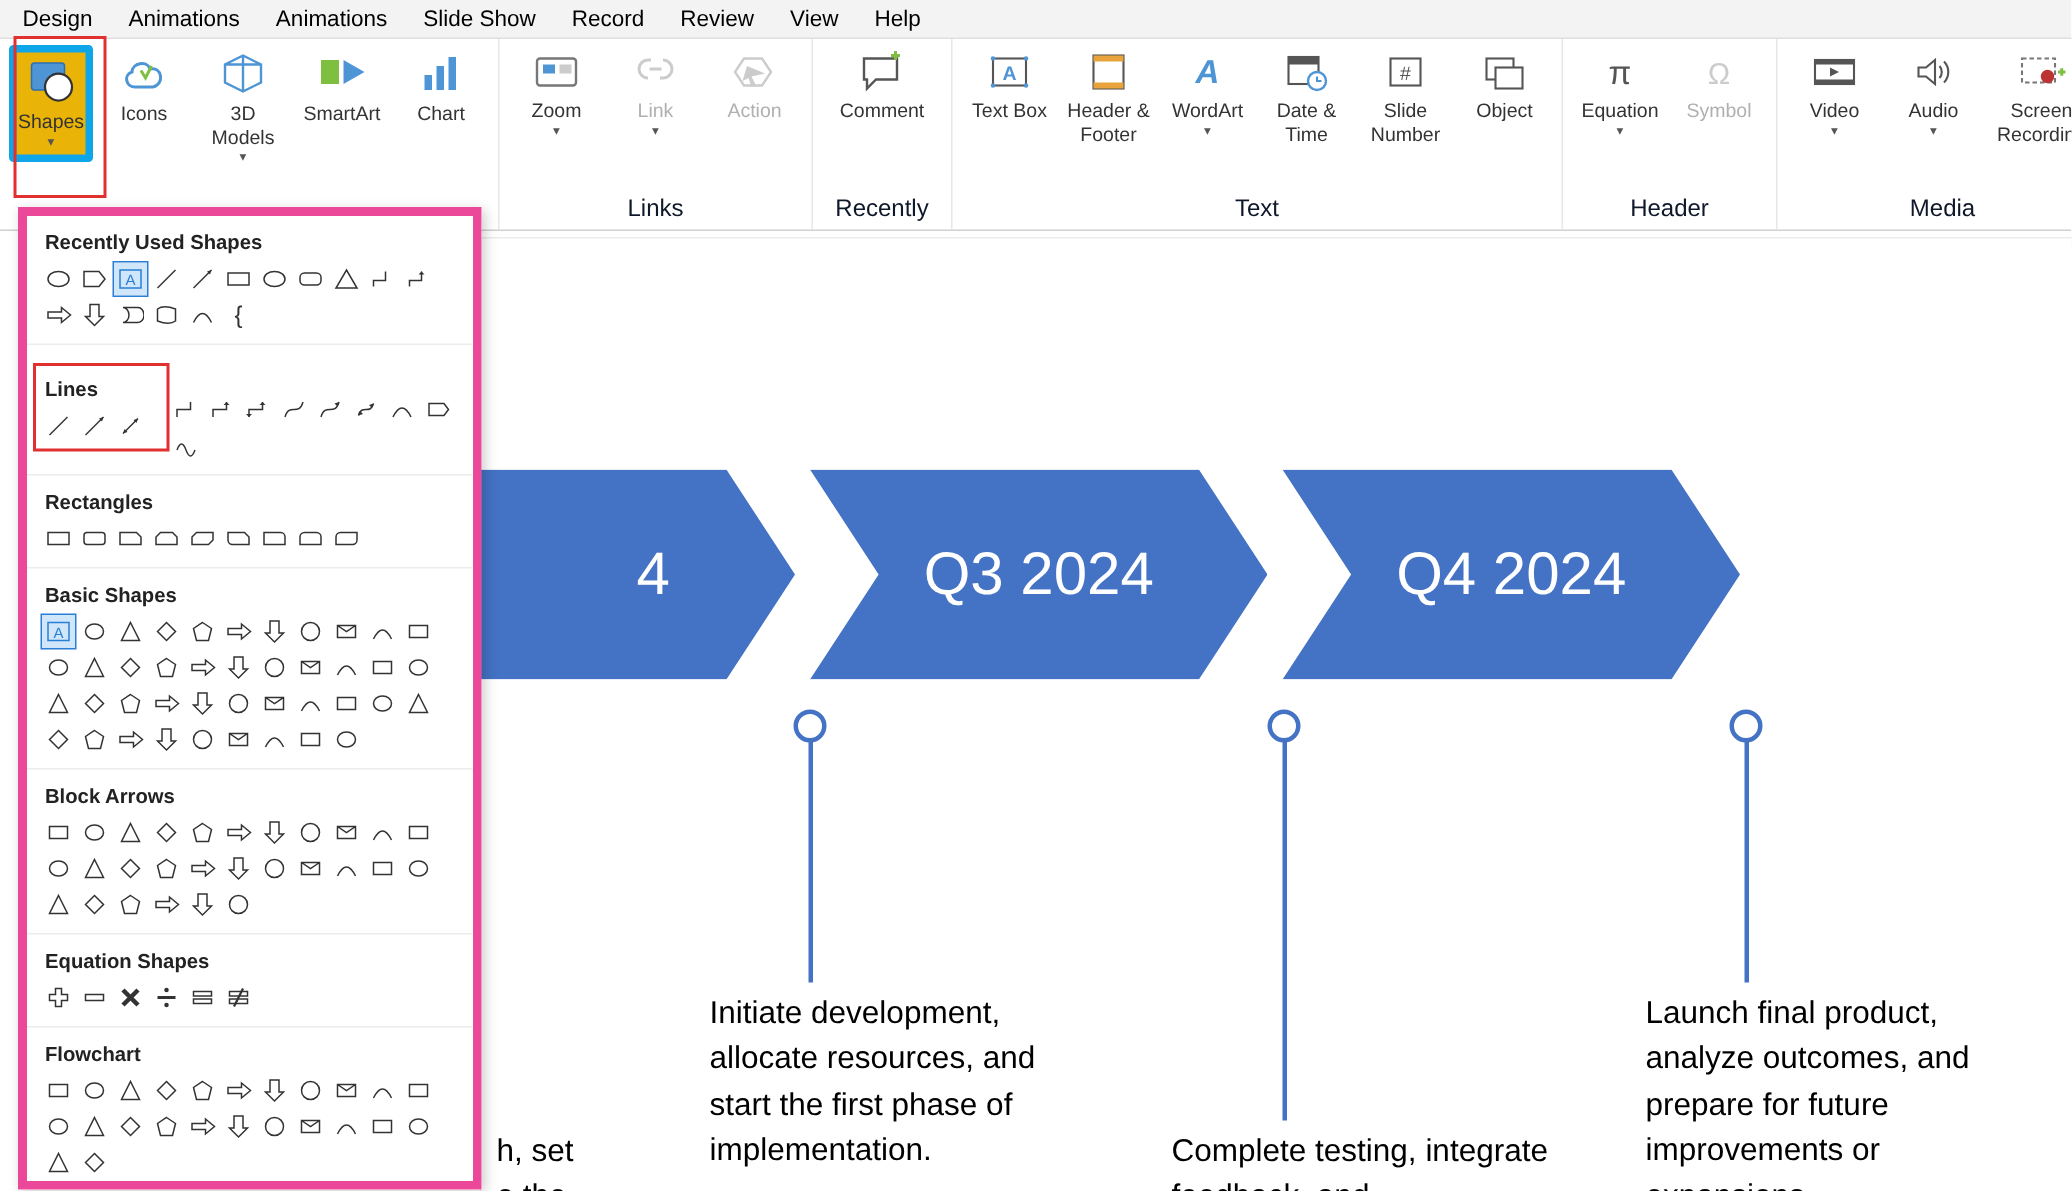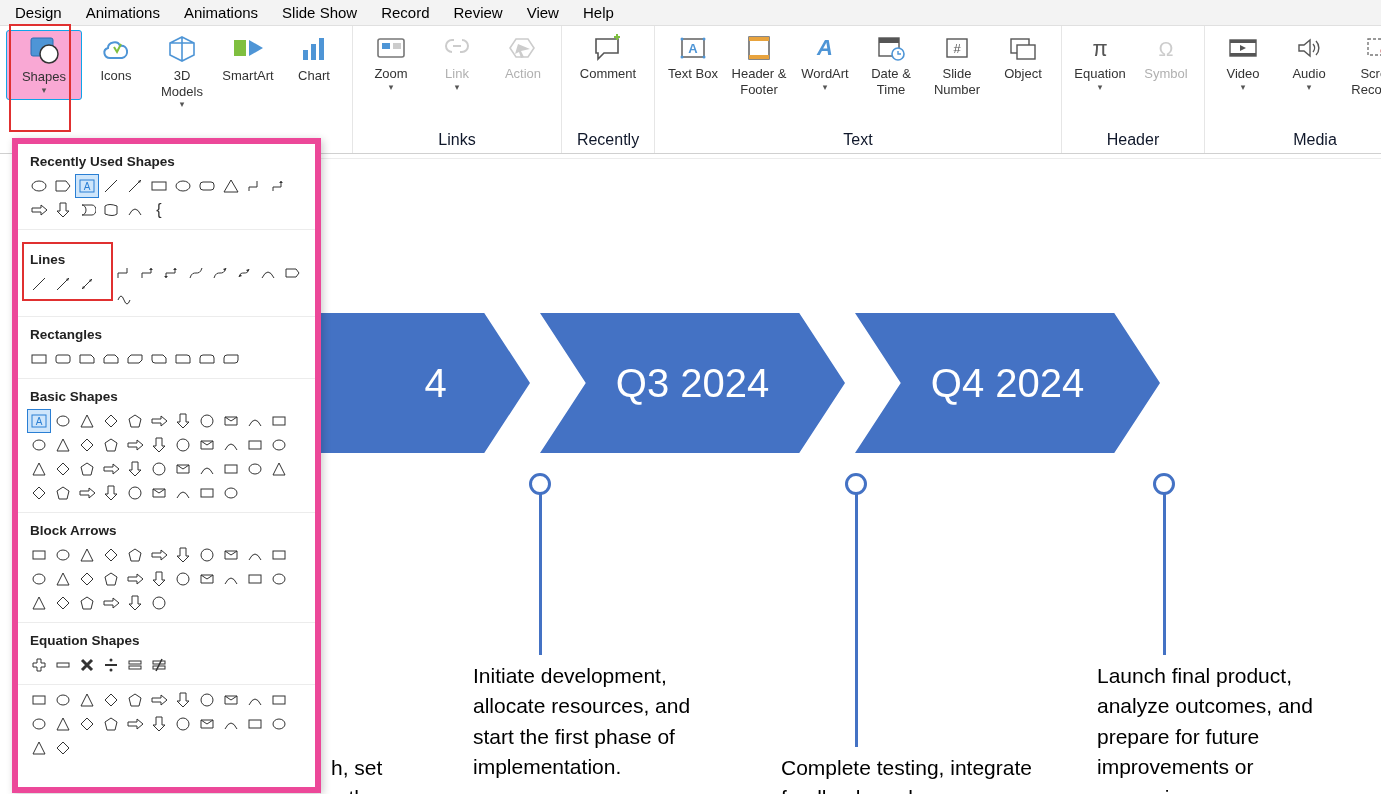--- a/index.html
+++ b/index.html
@@ -99,21 +99,21 @@
   <div>Review</div>
   <div>View</div>
   <div>Help</div>
 </div>
 
 <div class="ribbon">
   <div class="highlight-red shapes-btn-box"></div>
 
   <div class="ribbon-group" style="border-right:1px solid #e6e6e6">
     <div class="ribbon-buttons">
-      <div class="ribbon-btn" style="background:#f9a8d4;border:1px solid #0ea5e9;border-radius:3px;width:76px">
+      <div class="ribbon-btn" style="background:#eab308;border:5px solid #0ea5e9;border-radius:3px;width:56px">
         <svg width="34" height="30">
             <rect x="4" y="3" width="22" height="18" rx="2" fill="#4e95d6" stroke="#2a6fb3"></rect>
             <circle cx="22" cy="19" r="9" fill="#fff" stroke="#333" stroke-width="1.5"></circle>
           </svg>
         <span>Shapes</span>
           <span class="chev">▾</span>
       </div>
       <div class="ribbon-btn">
         <svg width="32" height="30">
             <path d="M10 24 C4 24 2 16 8 14 C8 8 18 6 20 12 C28 10 30 22 22 24 Z" fill="none" stroke="#4e95d6" stroke-width="2"></path>
@@ -921,20 +921,21 @@
           <svg width="18" height="18">
             <rect x="3" y="5" width="12" height="3" fill="none" stroke="#333"></rect>
             <rect x="3" y="10" width="12" height="3" fill="none" stroke="#333"></rect>
             <line x1="6" y1="15" x2="12" y2="3" stroke="#333" stroke-width="1.5"></line>
           </svg>
         </div>
     </div>
   </div>
 
   <div class="dd-section" style="border-bottom:none">
+    <div class="dd-title">Flowchart</div>
     <div class="dd-icons" id="flow-grid">
         <div class="dd-icon">
           <svg width="18" height="18">
             <rect x="3" y="5" width="12" height="8" fill="none" stroke="#333"></rect>
           </svg>
         </div>
         <div class="dd-icon">
           <svg width="18" height="18">
             <ellipse cx="9" cy="9" rx="6" ry="5" fill="none" stroke="#333"></ellipse>
           </svg>

